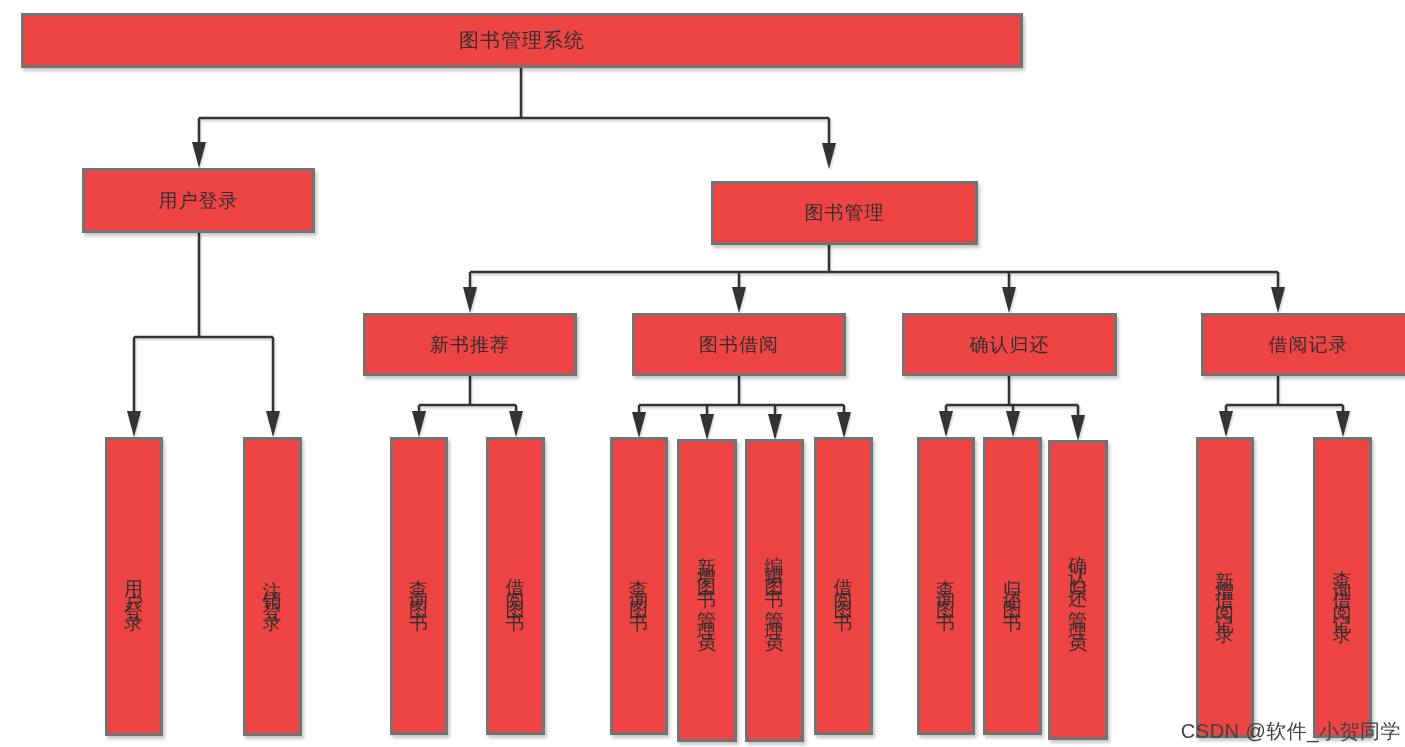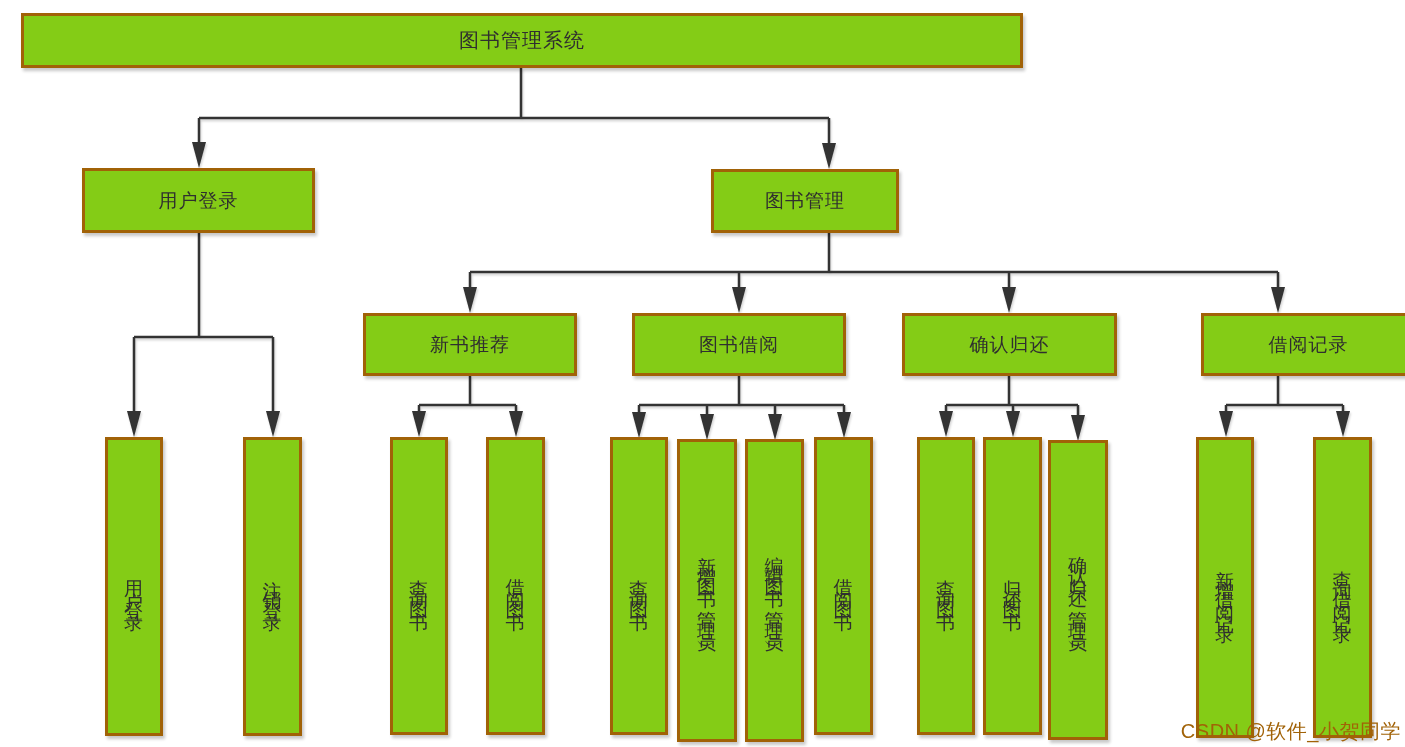--- a/index.html
+++ b/index.html
@@ -5,34 +5,34 @@
   html,body{margin:0;padding:0;}
   body{
     width:1405px;height:747px;position:relative;overflow:hidden;
     background:#ffffff;
     font-family:"Liberation Sans","DejaVu Sans",sans-serif;
     color:#2f2f2f;
   }
   .stage{position:absolute;left:0;top:0;width:1405px;height:747px;}
   svg.wires{position:absolute;left:0;top:0;filter:drop-shadow(1px 2px 1px rgba(0,0,0,0.18));}
   .node{
-    position:absolute;background:#84cc16;border:3px solid #a16207;
+    position:absolute;background:#ef4444;border:3px solid #737373;
     box-sizing:border-box;display:flex;align-items:center;justify-content:center;
     box-shadow:2px 3px 3px rgba(0,0,0,0.22);
   }
   .hbox{font-size:19px;letter-spacing:1px;white-space:nowrap;}
   .root{font-size:20px;}
   .vbox span{
     writing-mode:vertical-rl;text-orientation:mixed;
     font-size:19px;letter-spacing:11px;line-height:1;
     white-space:nowrap;
   }
   .watermark{
     position:absolute;right:4px;top:718px;
-    font-size:20px;color:#a16207;letter-spacing:0.5px;white-space:nowrap;
+    font-size:20px;color:#404040;letter-spacing:0.5px;white-space:nowrap;
     z-index:5;
   }
 </style>
 </head>
 <body>
 
 <div class="stage">
 
   <svg class="wires" width="1405" height="747" viewBox="0 0 1405 747">
     <g stroke="#333333" stroke-width="2.5" fill="none">
@@ -74,21 +74,21 @@
       </g>
   </svg>
 
   <div class="node hbox root" style="left:21px;top:13px;width:1002px;height:55px;">
     <span>图书管理系统</span>
   </div>
 
   <div class="node hbox" style="left:82px;top:168px;width:233px;height:65px;">
     <span>用户登录</span>
   </div>
-  <div class="node hbox" style="left:711px;top:169px;width:188px;height:64px;font-family:Liberation Mono, monospace;">
+  <div class="node hbox" style="left:711px;top:181px;width:267px;height:64px;font-family:Liberation Mono, monospace;">
     <span>图书管理</span>
   </div>
 
   <div class="node hbox" style="left:632px;top:313px;width:214px;height:63px;">
     <span>图书借阅</span>
   </div>
   <div class="node hbox" style="left:363px;top:313px;width:214px;height:63px;">
     <span>新书推荐</span>
   </div>
   <div class="node hbox" style="left:902px;top:313px;width:215px;height:63px;">

